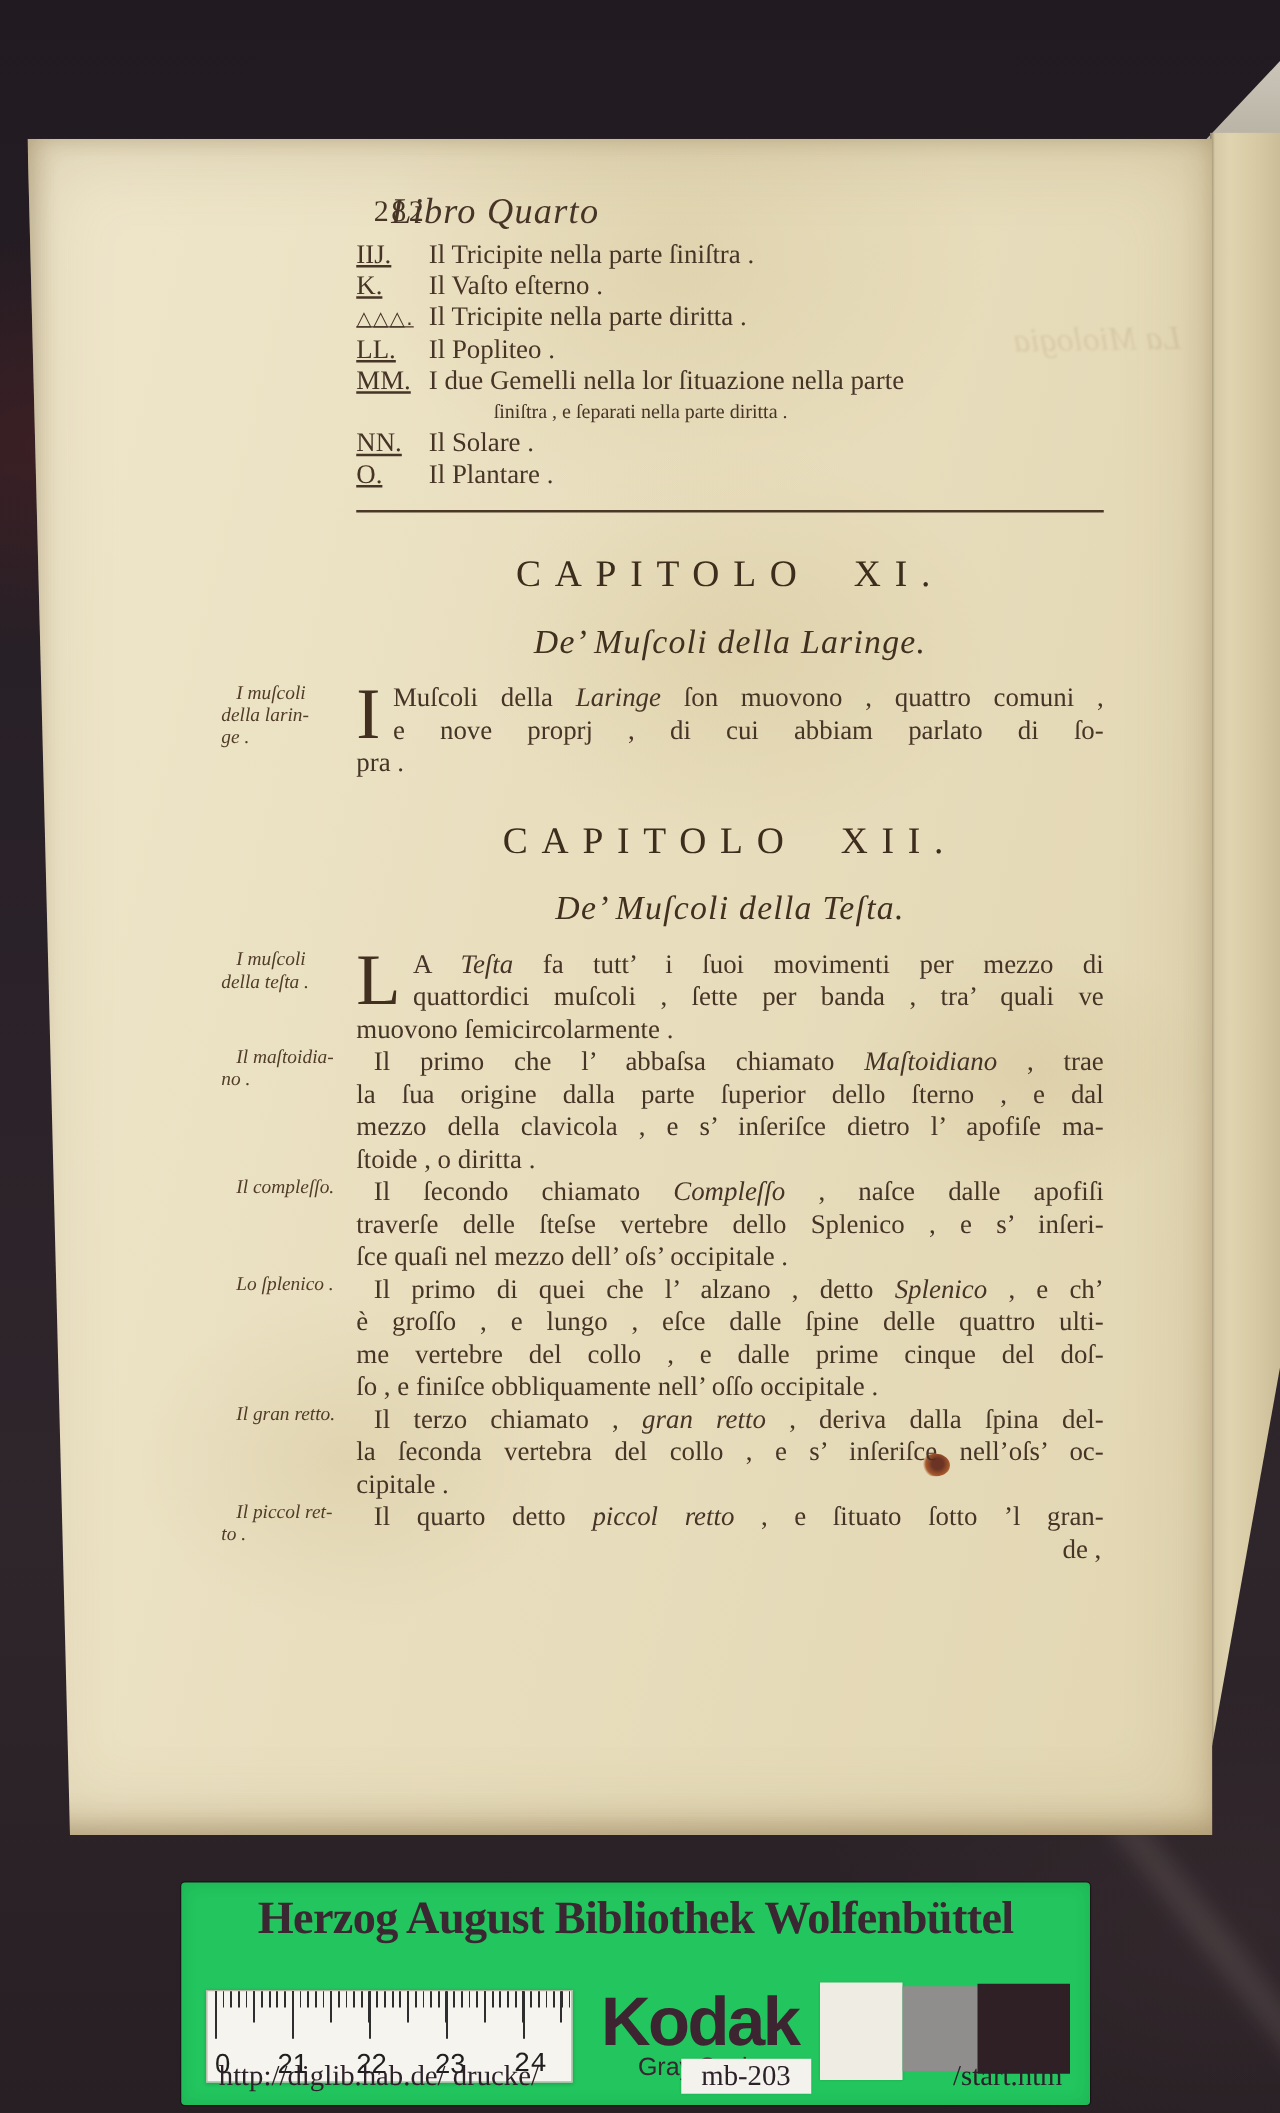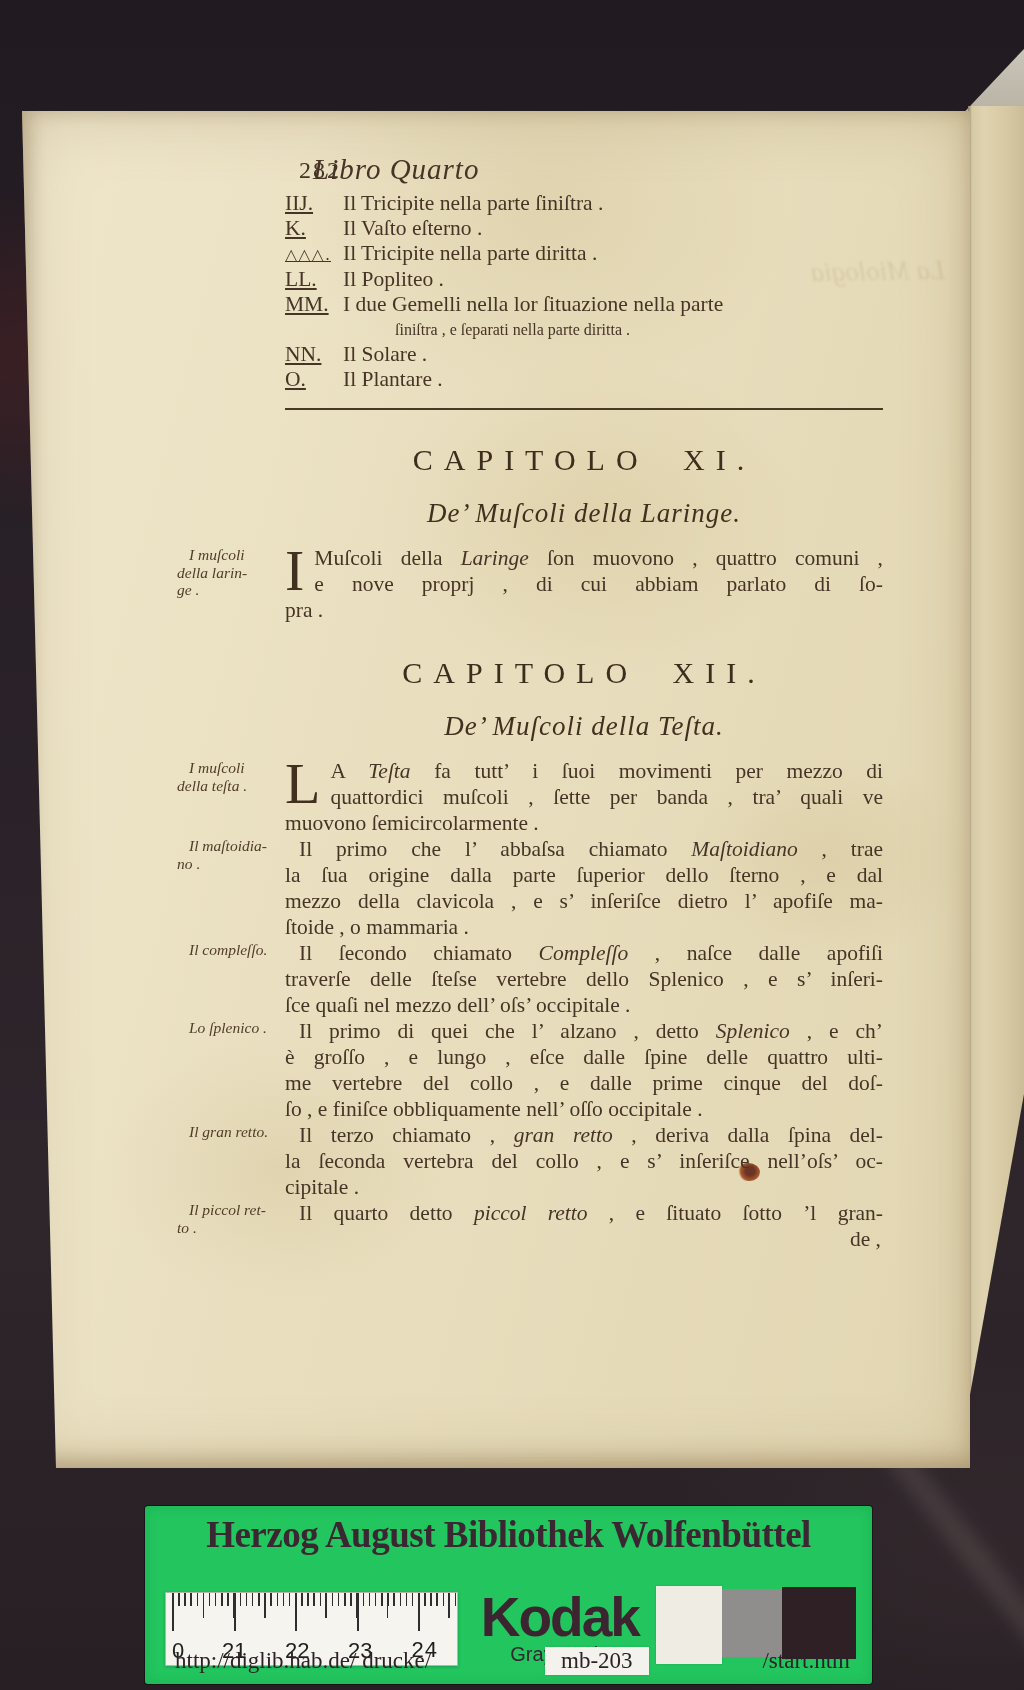--- a/index.html
+++ b/index.html
@@ -195,21 +195,21 @@
             <div class="bline"><span>muovono ſemicircolarmente .</span></div>
           </div>
           <div class="para">
             <div class="mnote">
               <span class="mline">Il maſtoidia-</span>
               <span class="mline">no .</span>
             </div>
             <div class="bline just ind"><span>Il primo che l’ abbaſsa chiamato </span><span class="it">Maſtoidiano</span><span> , trae</span></div>
             <div class="bline just"><span>la ſua origine dalla parte ſuperior dello ſterno , e dal</span></div>
             <div class="bline just"><span>mezzo della clavicola , e s’ inſeriſce dietro l’ apofiſe ma-</span></div>
-            <div class="bline"><span>ſtoide , o mammaria .</span></div>
+            <div class="bline"><span>ſtoide , o diritta .</span></div>
           </div>
           <div class="para">
             <div class="mnote">
               <span class="mline">Il compleſſo.</span>
             </div>
             <div class="bline just ind"><span>Il ſecondo chiamato </span><span class="it">Compleſſo</span><span> , naſce dalle apofiſi</span></div>
             <div class="bline just"><span>traverſe delle ſteſse vertebre dello Splenico , e s’ inſeri-</span></div>
             <div class="bline"><span>ſce quaſi nel mezzo dell’ oſs’ occipitale .</span></div>
           </div>
           <div class="para">

